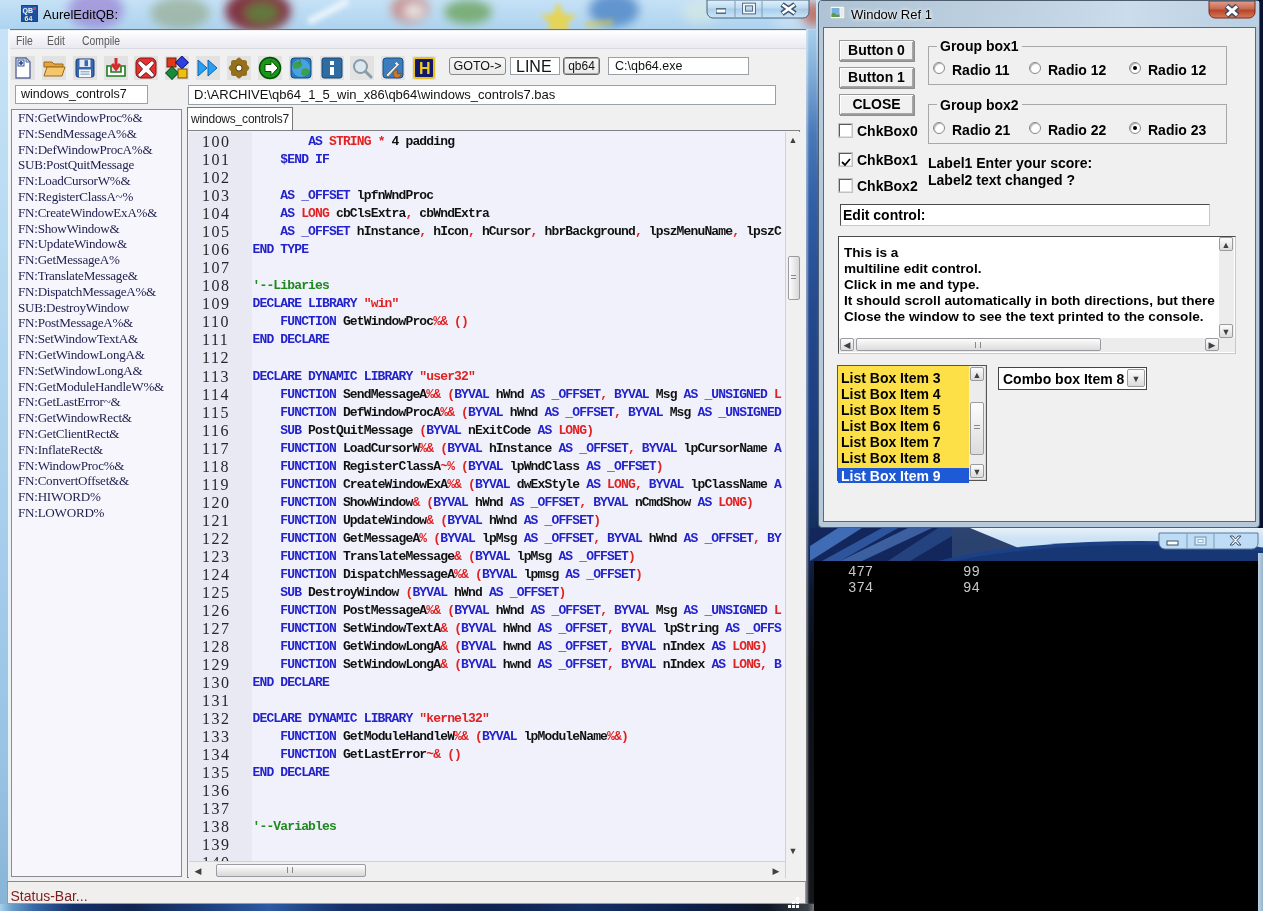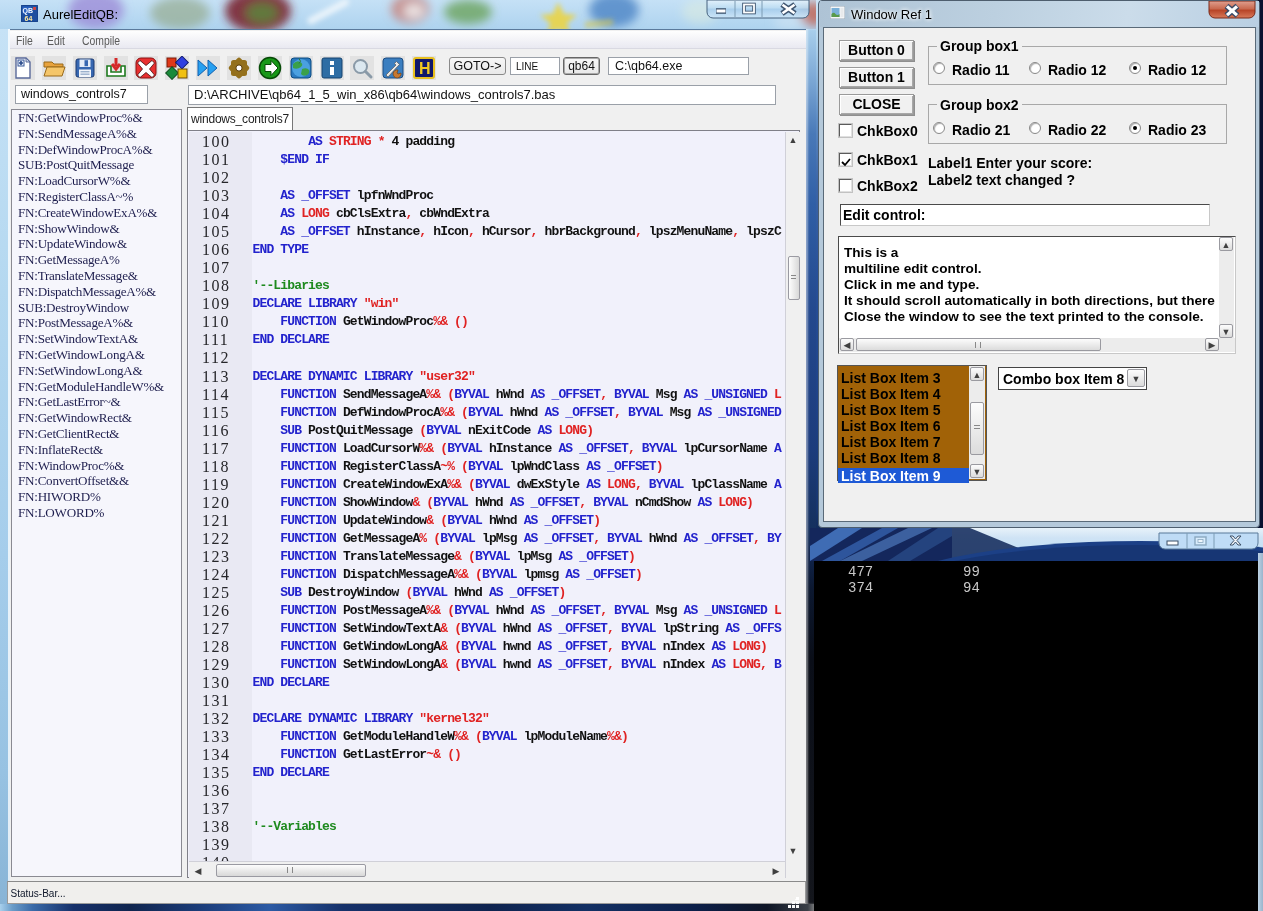--- a/index.html
+++ b/index.html
@@ -22,21 +22,21 @@
 #editor{position:absolute;left:177px;top:100px;width:613px;height:748px;background:#f1f1fb;border:1px solid #808088}
 #gutter{position:absolute;left:1px;top:1px;width:63px;height:729px;background:#e9e9f3}
 #nums{position:absolute;left:14px;top:2.1px;font-family:"Liberation Serif",serif;font-size:16px;letter-spacing:1.5px;line-height:18.03px;color:#26262a}
 #code{position:absolute;left:64.5px;top:2.1px;font-family:"Liberation Mono",monospace;font-weight:bold;font-size:13px;letter-spacing:-.85px;line-height:18.03px;color:#111;white-space:pre;width:546px;overflow:hidden}
 #code b{color:#2323cd;font-weight:inherit}
 #code i{color:#e02222;font-style:normal}
 #code u{color:#1e8a1e;text-decoration:none}
 .sbthumb{position:absolute;background:linear-gradient(90deg,#fdfdfd,#d8d8d8);border:1px solid #9a9aa2;border-radius:2px}
 .sbthumbh{position:absolute;background:linear-gradient(#fdfdfd,#d8d8d8);border:1px solid #9a9aa2;border-radius:2px}
 .arr{position:absolute;font-size:9px;color:#404040;line-height:14px;text-align:center;width:14px}
-#statusbar{position:absolute;left:-3px;top:851px;width:799px;height:23px;background:#f0efed;border:1px solid #9a9a9a;border-top-color:#8a8a8a;font-size:10px;color:#0f172a}
+#statusbar{position:absolute;left:-3px;top:851px;width:799px;height:23px;background:#f0efed;border:1px solid #9a9a9a;border-top-color:#8a8a8a;font-size:14px;color:#7f1d1d}
 #winref{left:818px;top:0;width:442px;height:528px;background:#b5c9da;border:1px solid #4e5e6e;border-radius:4px}
 #wrtitle{position:absolute;left:1px;top:0;width:439px;height:26px;background:linear-gradient(100deg,#aec3d5 0%,#bcd0e0 40%,#cbdcea 70%,#b9cfe2 100%)}
 #wrclient{position:absolute;left:4px;top:26px;width:433px;height:495px;background:#f0f0f0;border:1px solid #5a6a78}
 .wbtn{position:absolute;width:75px;height:21px;background:#f1f1f1;border:1px solid #9a9a9a;box-shadow:inset 1px 1px 0 #fff,inset -1px -1px 0 #a8a8a8,1px 1px 0 #8f8f8f;font-weight:bold;font-size:14px;color:#000;text-align:center;line-height:19px}
 .cb{position:absolute;width:13px;height:13px;background:#fff;border-top:1px solid #5a5a5a;border-left:1px solid #5a5a5a;border-right:1px solid #e0e0e0;border-bottom:1px solid #e0e0e0;box-shadow:0 0 0 1px #c2c2c2}
 .wlab{position:absolute;font-weight:bold;font-size:14px;color:#000;white-space:nowrap}
 .gbox{position:absolute;border:1px solid #a8a8a8}
 .radio{position:absolute;width:12px;height:12px;border-radius:50%;background:#fff;border:1px solid #888;box-shadow:inset 1px 1px 1px #b0b0b0}
 .sunk{position:absolute;background:#fff;border-top:1.5px solid #4a4a4a;border-left:1.5px solid #4a4a4a;border-right:1px solid #c8c8c8;border-bottom:1px solid #c8c8c8}
 .mlline{position:absolute;font-weight:bold;font-size:14px;color:#000;white-space:nowrap}
@@ -185,21 +185,21 @@
     <div class="tbtn" style="left:371px;top:25.7px"><svg width="24" height="24" viewBox="0 0 24 24">
         <rect x="2" y="2" width="20" height="20" rx="3" fill="#3a7ec0" stroke="#1a4a80"></rect>
         <path d="M5 19 L15 9 l-1.5 -1.5 2 -2 3 3 -2 2 L7 21 Z" fill="#e8e8e8" stroke="#5a5a5a" stroke-width="0.7"></path>
         <path d="M17 14 a4 4 0 1 0 3 3 l-3 1 -1 -1 Z" fill="#c87830" stroke="#7a4210" stroke-width="0.7"></path>
       </svg></div>
     <div class="tbtn" style="left:402px;top:25.7px"><svg width="24" height="24" viewBox="0 0 24 24">
         <rect x="2" y="2" width="20" height="20" rx="2" fill="#10186a" stroke="#e8c020" stroke-width="2"></rect>
         <text x="7" y="18" font-size="16" font-weight="bold" fill="#f0c820" font-family="Liberation Sans">H</text>
       </svg></div>
 <div class="btn7" style="left:439px;top:26.5px;width:57px;height:18.5px;font-size:12.5px;line-height:17px">GOTO-&gt;</div>
-    <div class="fld" style="left:500px;top:26.5px;width:50px;height:18.5px;line-height:17px;padding-left:5px;font-size:10px">LINE</div>
+    <div class="fld" style="left:500px;top:26.5px;width:50px;height:18.5px;line-height:17px;padding-left:5px;font-size:16px">LINE</div>
     <div class="btn7" style="left:553px;top:26.5px;width:37px;height:18.5px;font-size:12px;line-height:16px;border:1px solid #666;box-shadow:0 0 0 1px #aaa inset">qb64</div>
     <div class="fld" style="left:598px;top:26.5px;width:141px;height:18.5px;line-height:17px;padding-left:6px;font-size:12.5px">C:\qb64.exe</div>
 <div class="fld" style="left:5px;top:55px;width:133px;height:18.5px;line-height:17px;padding-left:5px;font-size:12.5px">windows_controls7</div>
     <div class="fld" style="left:178px;top:55px;width:588px;height:19.5px;line-height:18px;padding-left:5px">D:\ARCHIVE\qb64_1_5_win_x86\qb64\windows_controls7.bas</div>
 <div id="fnpanel">
       <div id="fnlist">FN:GetWindowProc%&amp;
 FN:SendMessageA%&amp;
 FN:DefWindowProcA%&amp;
 SUB:PostQuitMessage
 FN:LoadCursorW%&amp;
@@ -370,21 +370,21 @@
             <div class="arr" style="left:-1px;top:-1px">◀</div>
           </div>
           <div class="cbtn" style="left:17px;top:0;width:245px;height:13px">
             <div style="margin:3px 0 0 118px;width:6px;height:6px;border-left:1px solid #888;border-right:1px solid #888"></div>
           </div>
           <div class="cbtn" style="left:366px;top:0;width:14px;height:13px">
             <div class="arr" style="left:-1px;top:-1px">▶</div>
           </div>
         </div>
       </div>
-<div class="abs" style="left:13px;top:337px;width:150px;height:116px;background:#a16207;border:1.5px solid #555">
+<div class="abs" style="left:13px;top:337px;width:150px;height:116px;background:#fde047;border:1.5px solid #555">
         <div class="mlline" style="left:3px;top:4px">List Box Item 3</div>
         <div class="mlline" style="left:3px;top:20px">List Box Item 4</div>
         <div class="mlline" style="left:3px;top:36px">List Box Item 5</div>
         <div class="mlline" style="left:3px;top:52px">List Box Item 6</div>
         <div class="mlline" style="left:3px;top:68px">List Box Item 7</div>
         <div class="mlline" style="left:3px;top:84px">List Box Item 8</div>
         <div class="mlline" style="left:0;top:102px;width:131px;height:15px;background:#1e5ad6;color:#fff;padding-left:3px">List Box Item 9</div>
         <div class="abs" style="left:131px;top:0;width:16px;height:113px;background:#ececec">
           <div class="cbtn" style="left:1px;top:1px;width:14px;height:14px">
             <div class="arr" style="left:-1px;top:0">▲</div>

